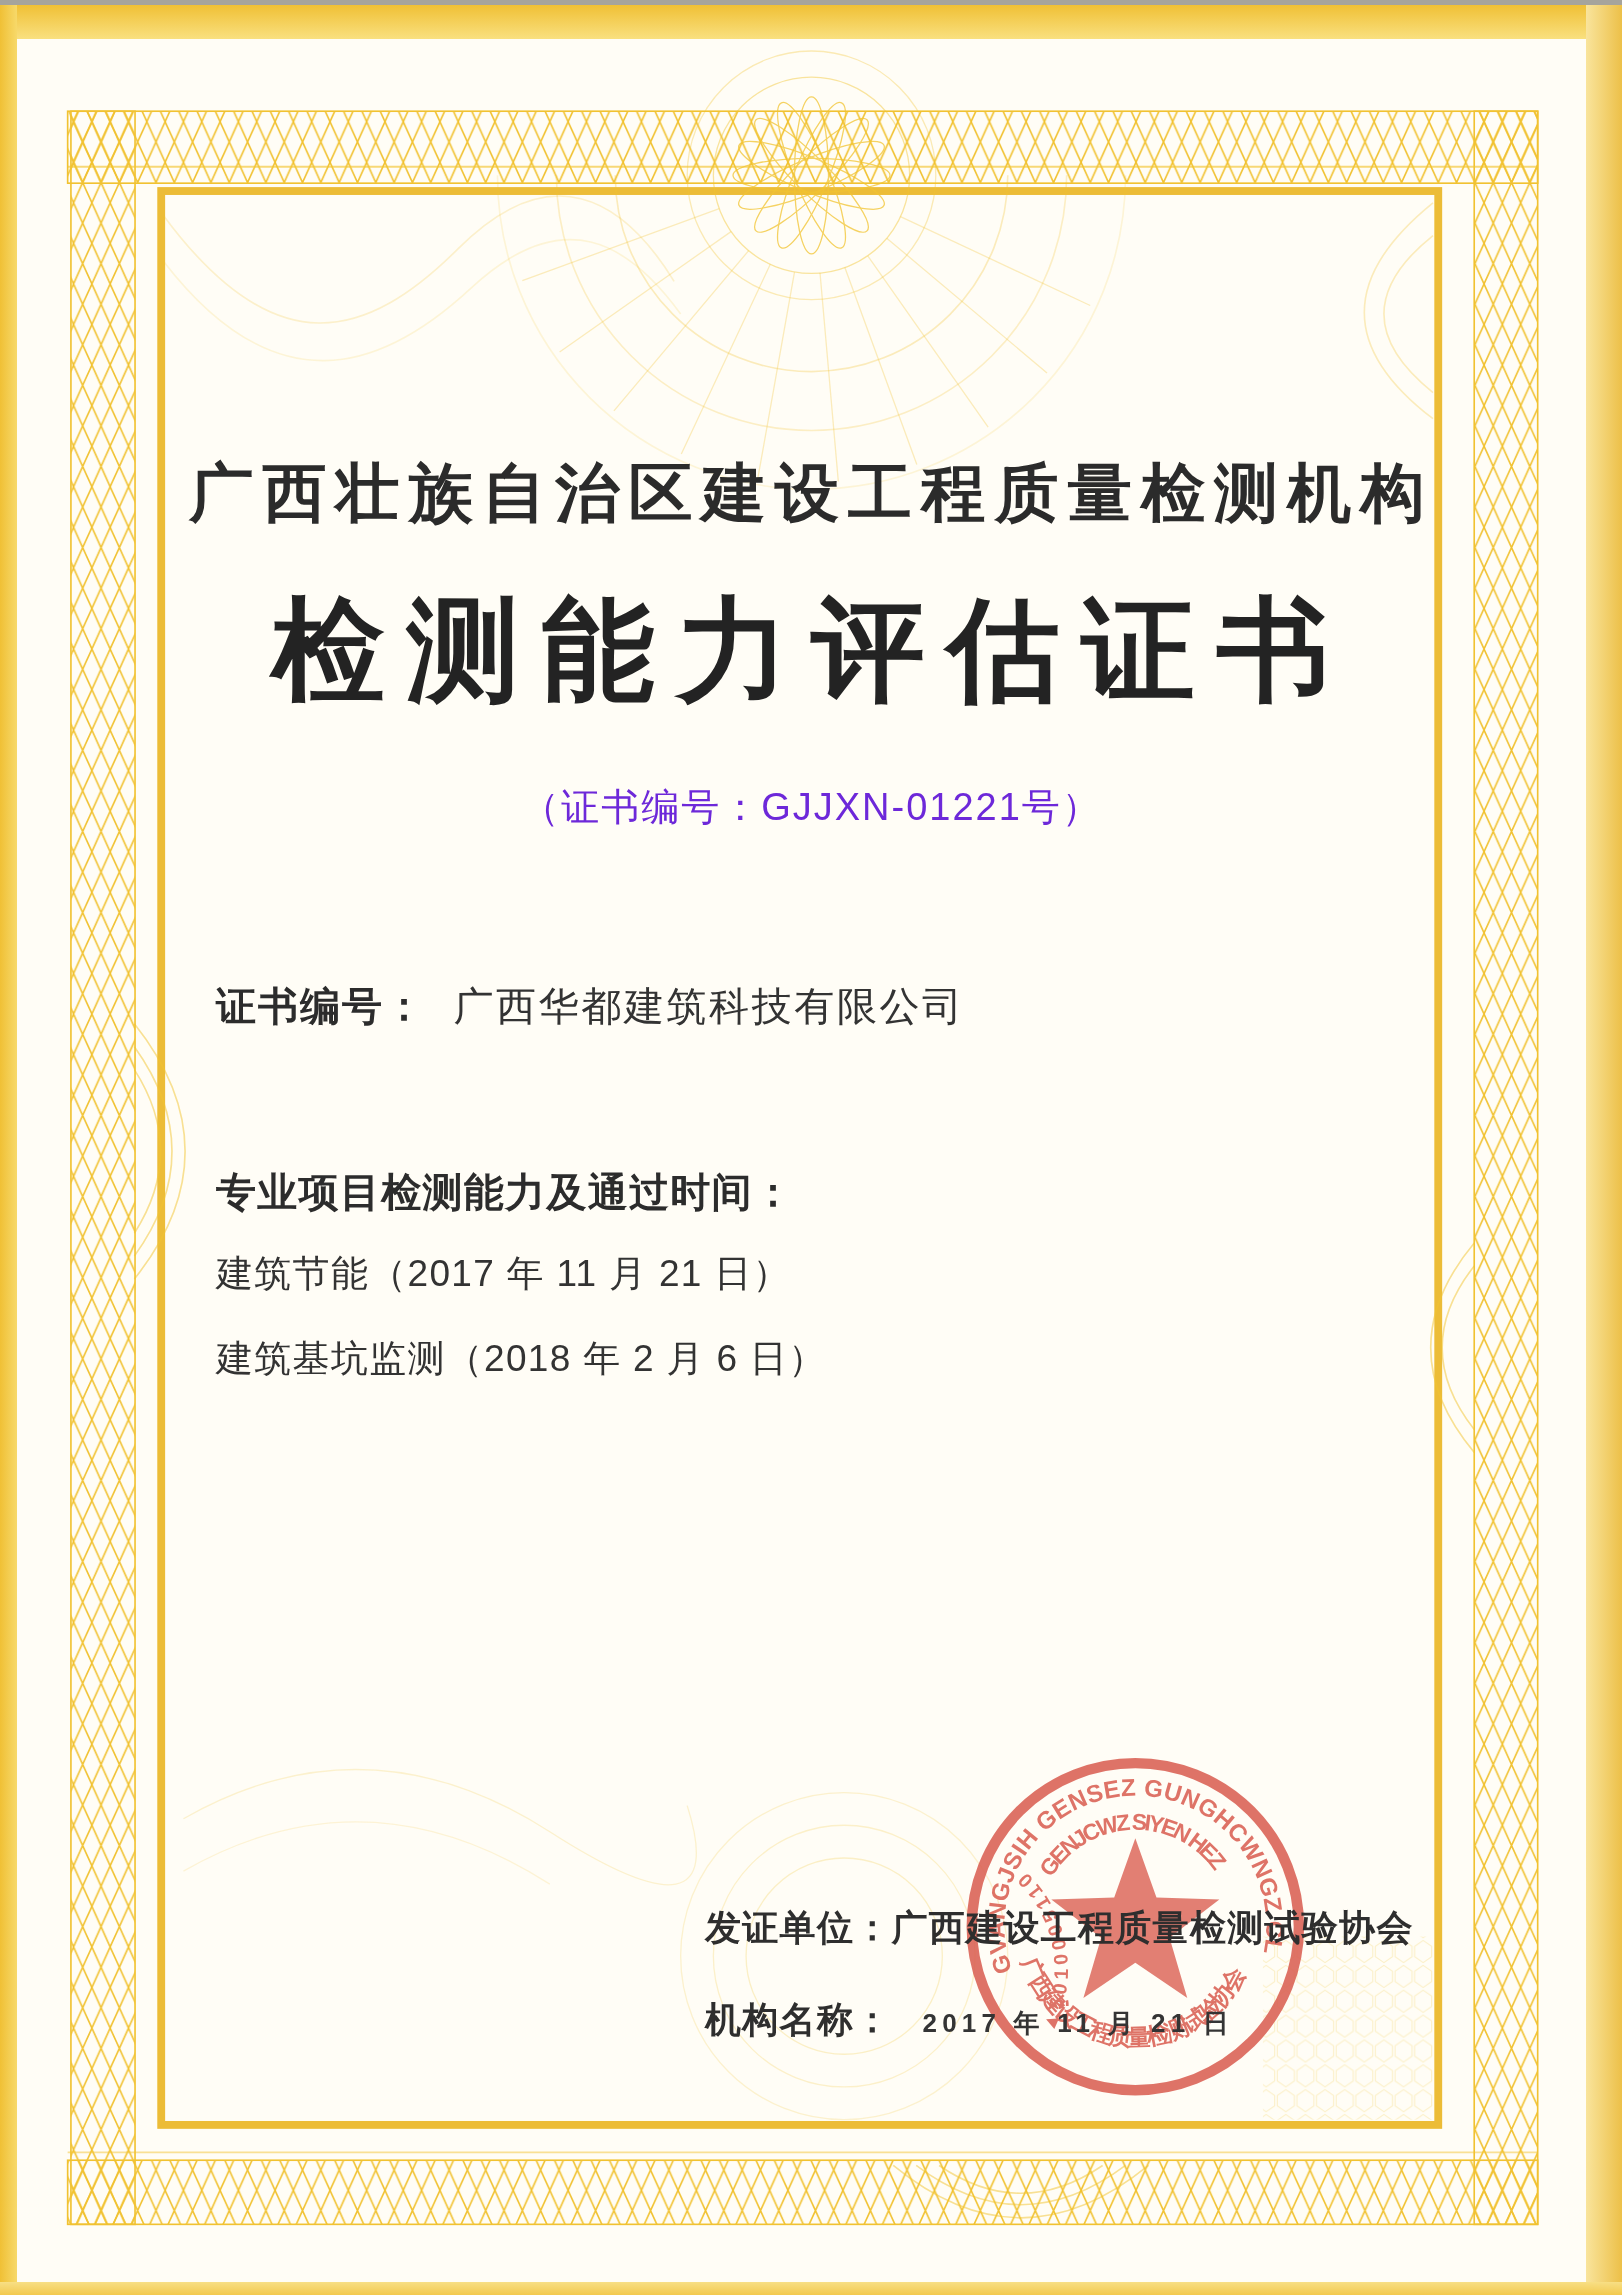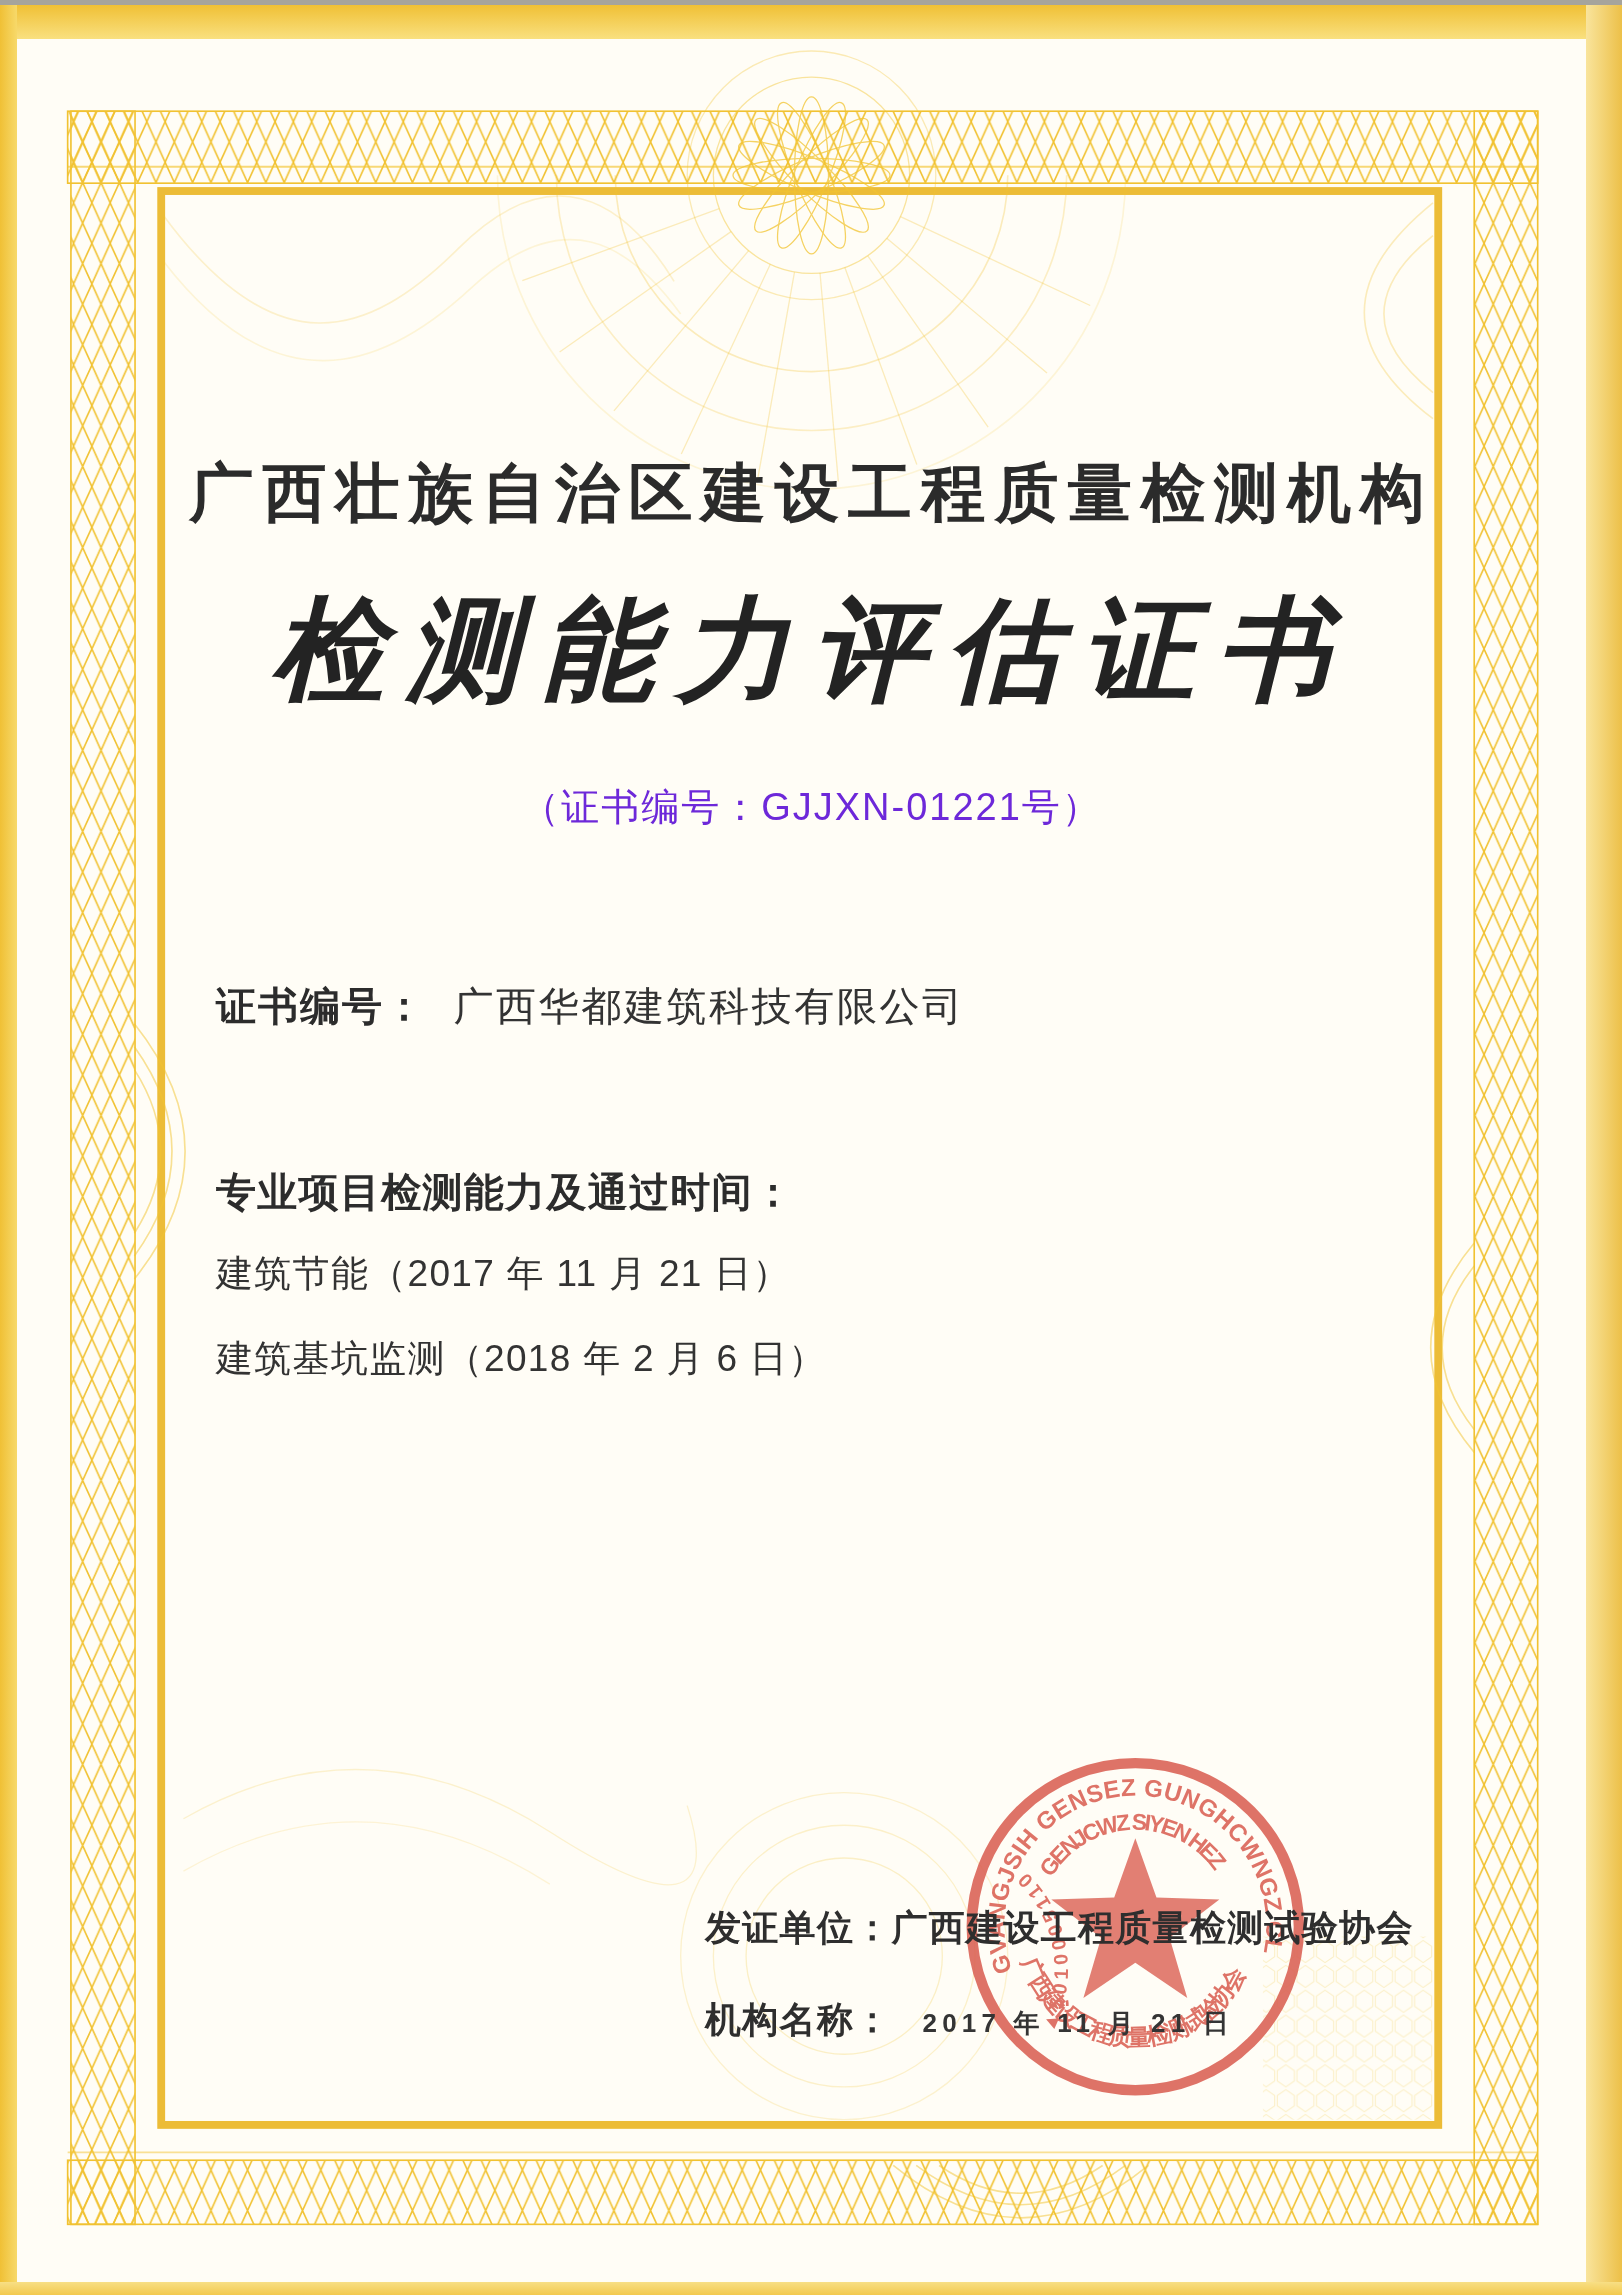--- a/index.html
+++ b/index.html
@@ -22,21 +22,21 @@
   .band-bottom{position:absolute;bottom:0;left:0;right:0;height:13px;
     background:linear-gradient(to top,#f2c94f,#f8df85);}
 
   .decor,.seal-layer{position:absolute;top:0;left:0;width:1623px;height:2295px;}
 
   .textlayer{position:absolute;top:0;left:0;width:1623px;height:2044px;color:#2d2d2d;}
   .t-center{position:absolute;left:0;width:1623px;text-align:center;}
   .header-org{top:450px;font-family:"Liberation Serif","DejaVu Serif",serif;
     font-weight:700;font-size:64px;letter-spacing:9.2px;color:#2b2b2b;}
   .cert-title{top:575px;font-family:"Liberation Serif","DejaVu Serif",serif;
-    font-weight:900;font-size:113px;letter-spacing:22px;color:#232323;font-style:italic;}
+    font-weight:900;font-size:113px;letter-spacing:22px;color:#232323;}
   .cert-no{top:782px;font-size:38px;font-weight:500;letter-spacing:2px;color:#6d28d9;}
 
   .row{position:absolute;white-space:nowrap;}
   .org-row{left:216px;top:979px;font-size:40px;}
   .org-label{font-weight:700;color:#2c2c2c;letter-spacing:2px;}
   .org-name{font-weight:500;color:#333;margin-left:27.5px;letter-spacing:2.6px;}
   .cap-heading{left:216px;top:1165px;font-size:40px;font-weight:700;color:#2c2c2c;letter-spacing:1.3px;font-family:Liberation Serif, serif;}
   .cap-item1{left:216px;top:1249px;font-size:37px;font-weight:500;color:#333;letter-spacing:1.3px;}
   .cap-item2{left:216px;top:1334px;font-size:37px;font-weight:500;color:#333;letter-spacing:1.3px;}
   .issuer-row{left:705px;top:1904px;font-size:36px;font-weight:700;color:#2e2e2e;letter-spacing:1.3px;}

